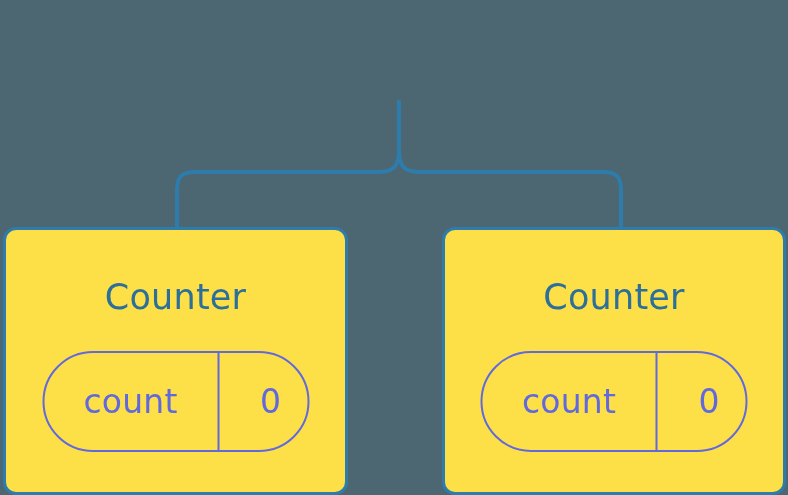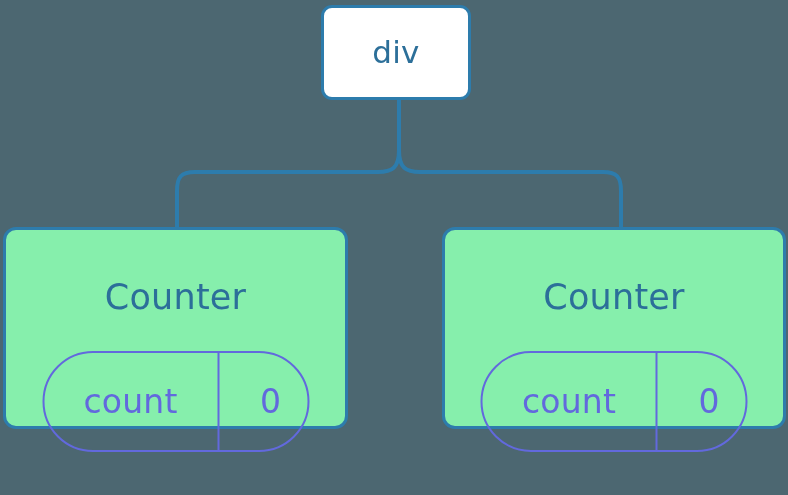--- a/index.html
+++ b/index.html
@@ -49,23 +49,23 @@
     line-height: 1;
     color: #2c6f99;
     letter-spacing: 0.3px;
     font-weight: 400;
   }
 
   
   .component-card {
     position: absolute;
     top: 227px;
-    height: 202px;
+    height: 268px;
     box-sizing: border-box;
-    background: #86efac;
+    background: #fde047;
     border: 3px solid #2d7cac;
     border-radius: 13px;
     border-bottom-left-radius: 13px;
     border-bottom-right-radius: 13px;
     z-index: 3;
   }
   .component-card.left {
     left: 3px;
     width: 345px;
   }
@@ -132,23 +132,20 @@
 
   <svg id="edge-layer" viewBox="0 0 788 495" width="788" height="495" xmlns="http://www.w3.org/2000/svg">
 
     <path d="M 399 100 L 399 150" fill="none" stroke="#2d7cac" stroke-width="4" stroke-linecap="butt"></path>
 
     <path d="M 399 150 C 399 168 392 172 378 172 L 195 172 C 181 172 177 177 177 191 L 177 227" fill="none" stroke="#2d7cac" stroke-width="4" stroke-linecap="butt"></path>
 
     <path d="M 399 150 C 399 168 406 172 420 172 L 603 172 C 617 172 621 177 621 191 L 621 227" fill="none" stroke="#2d7cac" stroke-width="4" stroke-linecap="butt"></path>
   </svg>
 
-  <div class="root-node">
-    <span class="root-node-label">div</span>
-  </div>
 
   <div class="component-card left">
     <div class="component-title">Counter</div>
     <div class="state-pill">
       <div class="pill-key">
         <span class="pill-text">count</span>
       </div>
       <div class="pill-value">
         <span class="pill-text">0</span>
       </div>

